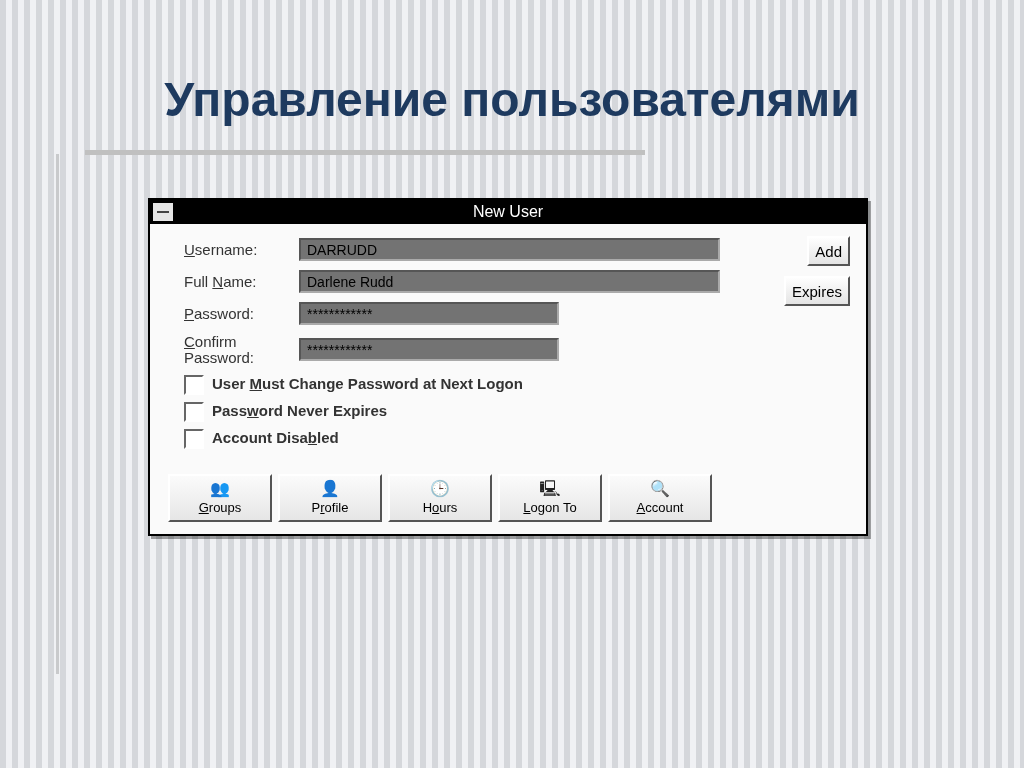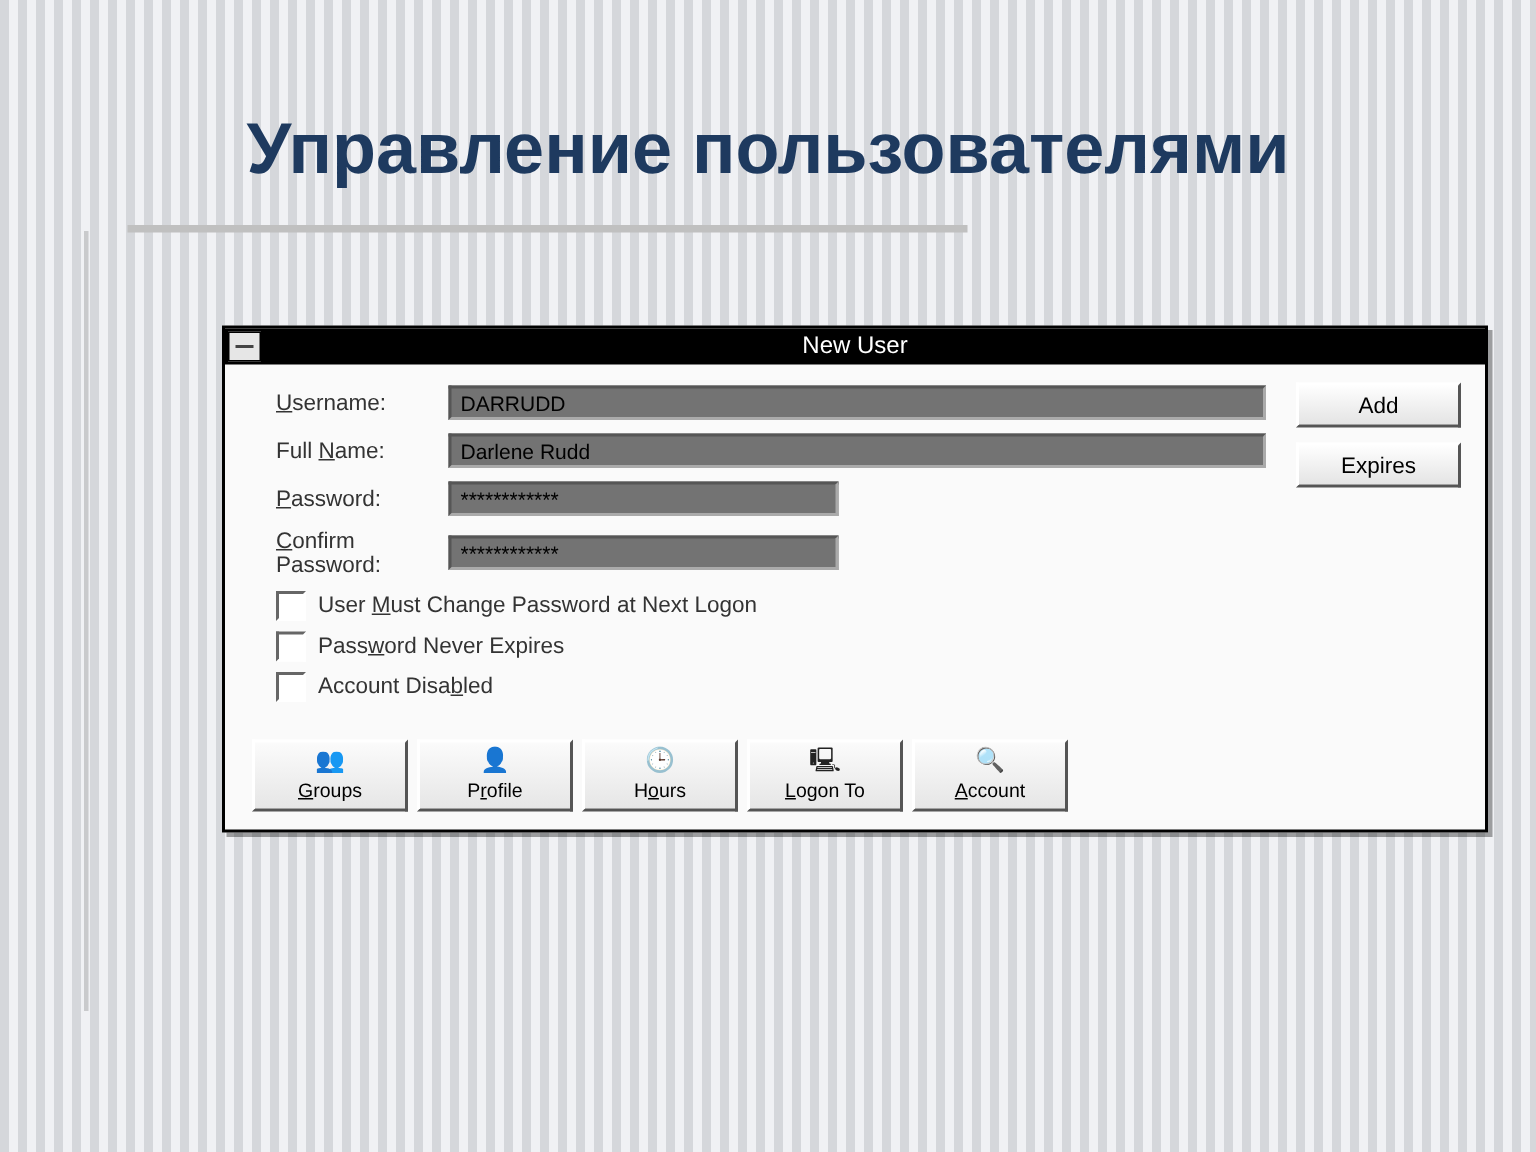--- a/index.html
+++ b/index.html
@@ -37,26 +37,25 @@
     top: 150px;
     left: 85px;
     width: 560px;
     height: 5px;
     background: #c0c0c0;
   }
   .dialog {
     position: absolute;
     top: 198px;
     left: 148px;
-    width: 844px;
+    width: 720px;
     box-sizing: border-box;
     background: #fafafa;
     border: 2px solid #000;
     box-shadow: 3px 3px 0 rgba(0,0,0,0.35);
-    margin-top: 19px;
   }
   .titlebar {
     background: #000;
     color: #fff;
     font-size: 16px;
     text-align: center;
     position: relative;
     padding: 3px 0;
   }
   .sysmenu {
@@ -83,20 +82,21 @@
   .form-col {
     flex: 1;
   }
   .btn-col {
     width: 110px;
     display: flex;
     flex-direction: column;
     gap: 10px;
     margin-left: 20px;
     margin-top: -2px;
+    align-items: flex-end;
   }
   .row {
     display: flex;
     align-items: center;
     margin-bottom: 9px;
   }
   .row .label {
     width: 115px;
     font-size: 15px;
     color: #333;
@@ -118,24 +118,25 @@
     border: 2px solid;
     border-color: #fff #555 #555 #fff;
     font-size: 15px;
     cursor: pointer;
   }
   .checks {
     margin-top: 6px;
   }
   .check-row {
     display: flex;
-    align-items: center;
+    align-items: flex-start;
     font-size: 15px;
     color: #333;
     margin-bottom: 7px;
+    font-weight: bold;
   }
   .check-row .box {
     width: 16px;
     height: 16px;
     background: #fff;
     border: 2px solid;
     border-color: #666 #fff #fff #666;
     margin-right: 8px;
     flex-shrink: 0;
   }

